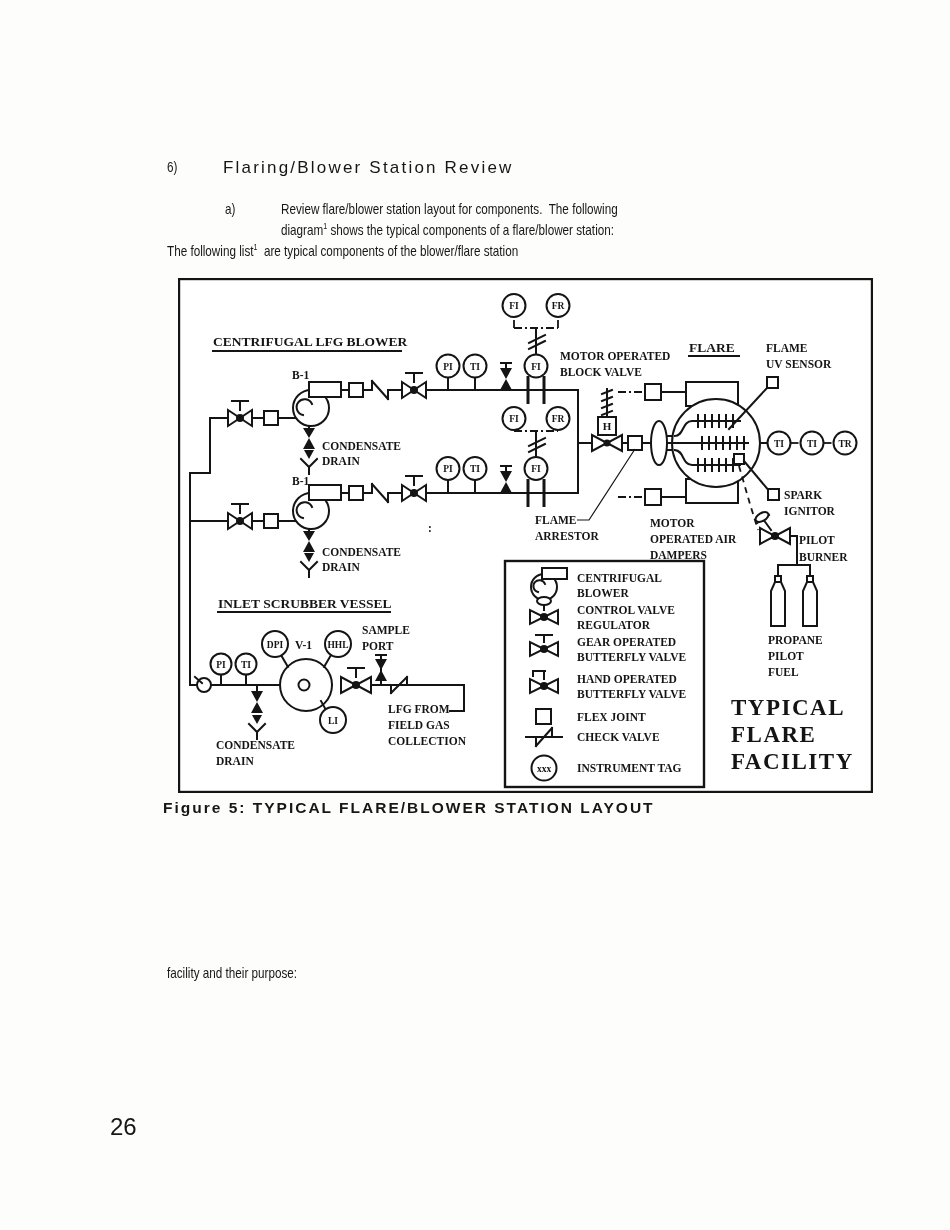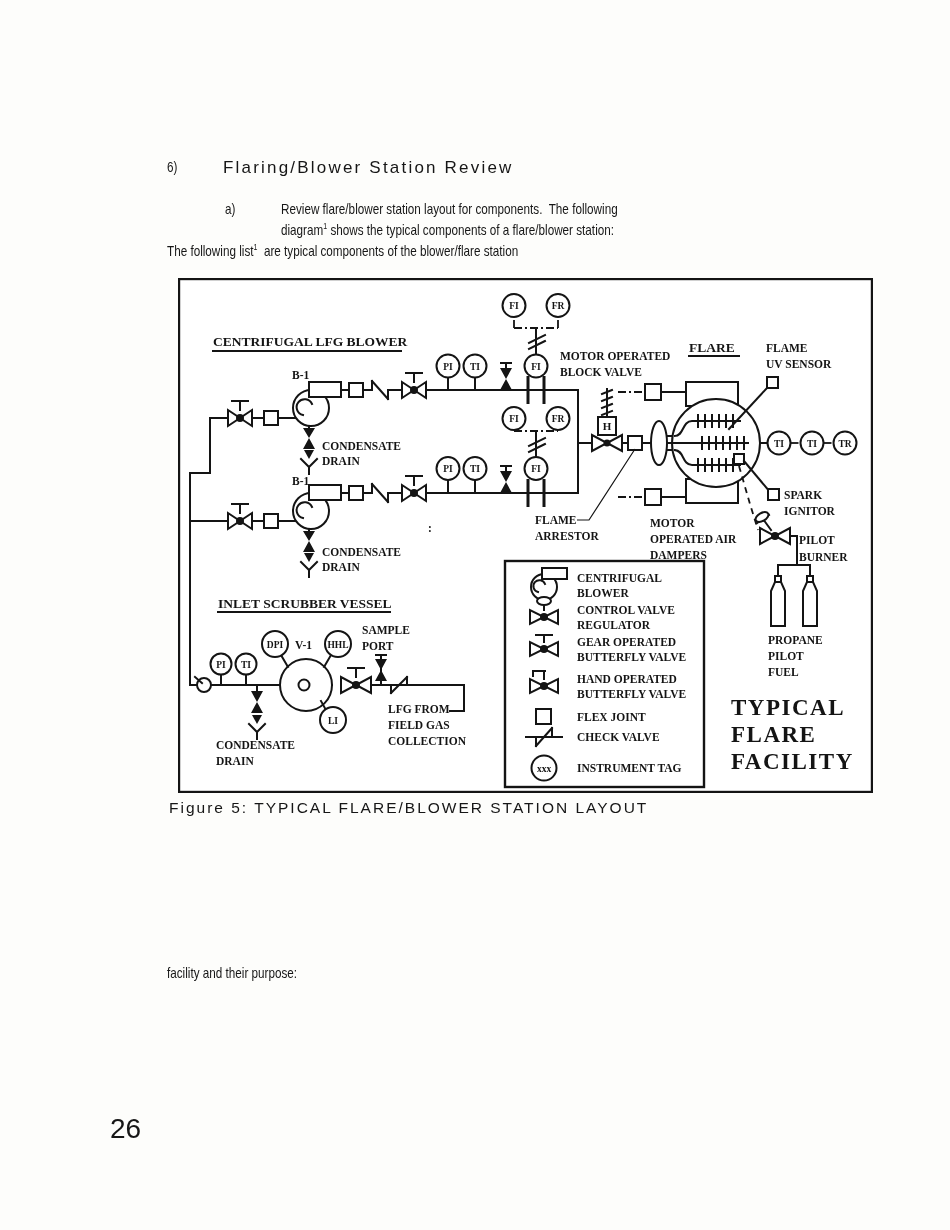--- a/index.html
+++ b/index.html
@@ -2,21 +2,21 @@
 <html><head>
 <meta charset="utf-8">
 <style>
   html,body{margin:0;padding:0;}
   body{width:950px;height:1230px;position:relative;background:#fdfdfb;
        font-family:"Liberation Sans",sans-serif;color:#161616;overflow:hidden;}
   .abs{position:absolute;}
   .cond{font-size:15px;transform:scaleX(0.78);transform-origin:0 0;white-space:pre;}
   .spaced{font-size:17px;letter-spacing:2.2px;white-space:pre;}
   .caption{font-size:15.5px;letter-spacing:2px;white-space:pre;}
-  .pgnum{font-size:28px;}
+  .pgnum{font-size:24px;}
   sup.fn{font-size:9px;line-height:0;}
   
   .pl{stroke:#141414;stroke-width:2;fill:none;stroke-linecap:square;}
   .pl3{stroke:#141414;stroke-width:3;fill:none;}
   .dd{stroke:#141414;stroke-width:1.8;fill:none;stroke-dasharray:8 3 2 3;}
   .dsh{stroke:#141414;stroke-width:1.8;fill:none;stroke-dasharray:6 5;}
   .wfill{fill:#ffffff;stroke:#141414;stroke-width:2;}
   .bfill{fill:#141414;stroke:none;}
   .inst{fill:#ffffff;stroke:#141414;stroke-width:2;}
   .tag{font:bold 9.5px "Liberation Serif",serif;text-anchor:middle;fill:#141414;}
@@ -400,15 +400,15 @@
     <text class="lbl" x="184" y="356">SAMPLE</text>
     <text class="lbl" x="184" y="372">PORT</text>
     <text class="lbl" x="210" y="435">LFG FROM</text>
     <text class="lbl" x="210" y="451">FIELD GAS</text>
     <text class="lbl" x="210" y="467">COLLECTION</text>
   </g>
 
   <text class="lbl" x="250" y="254">:</text>
 </svg>
 
-<div class="abs caption" style="left:169px;top:799px;">Figure 5: TYPICAL FLARE/BLOWER STATION LAYOUT</div>
+<div class="abs caption" style="left:163px;top:799px;font-weight:bold;">Figure 5: TYPICAL FLARE/BLOWER STATION LAYOUT</div>
 <div class="abs cond" style="left:167px;top:964px;">facility and their purpose:</div>
 <div class="abs pgnum" style="left:110px;top:1113px;">26</div>
 
 </body></html>

